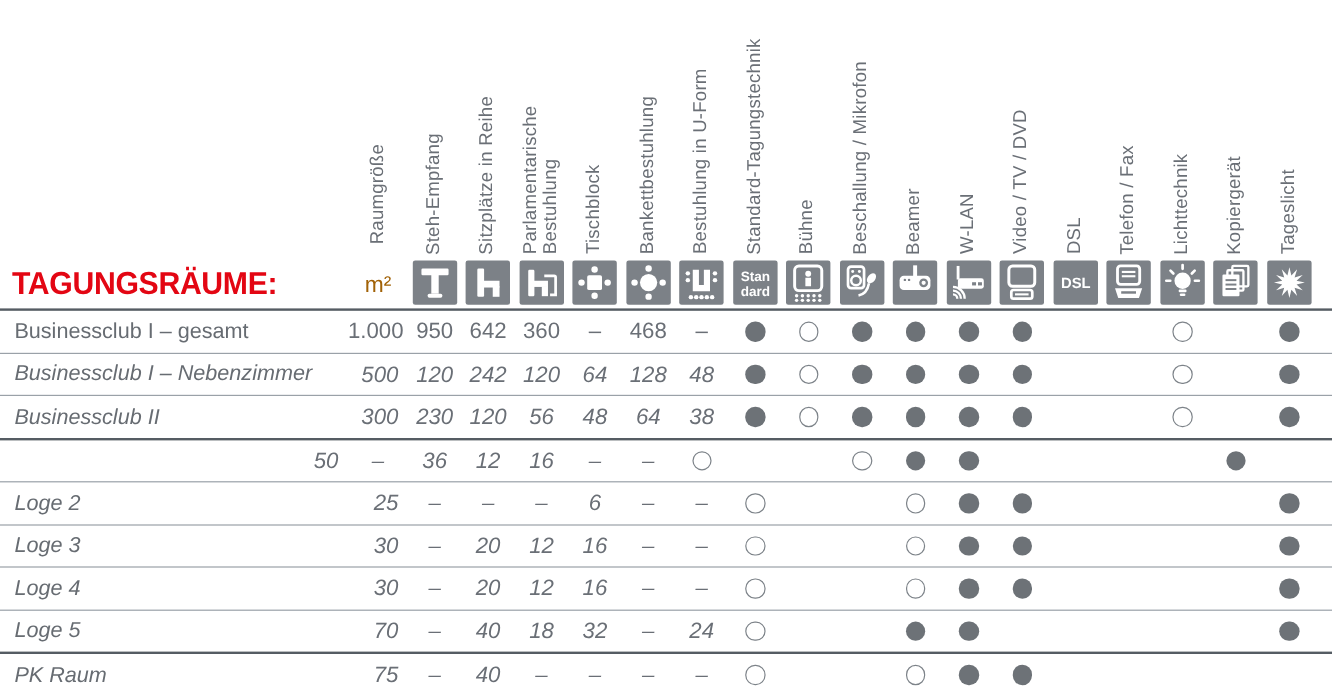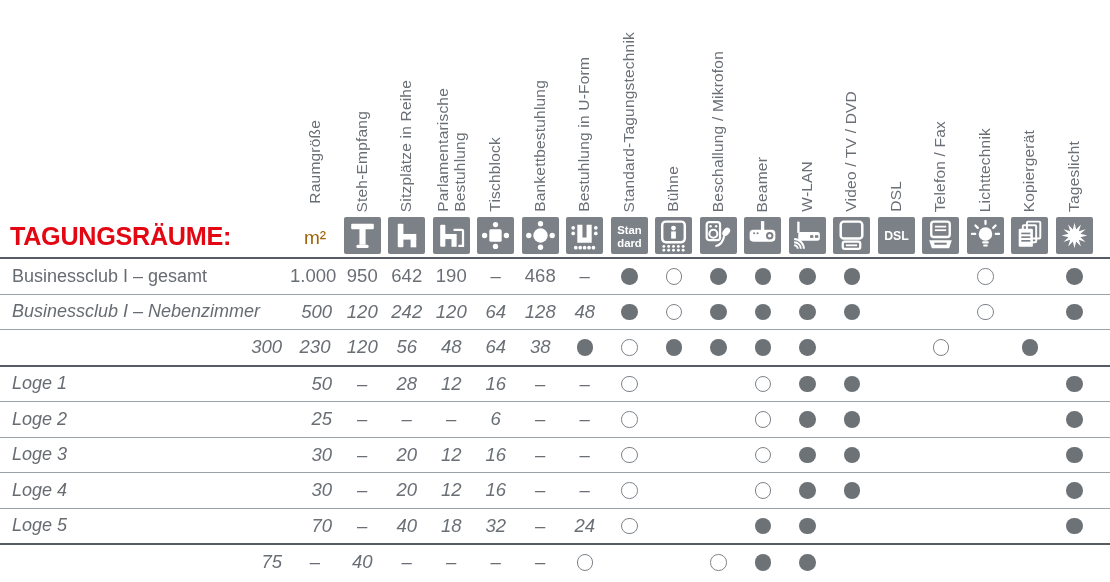--- a/index.html
+++ b/index.html
@@ -249,21 +249,21 @@
         </div>
       </div>
     </div>
   <div id="tbody">
 
   <div class="grid row">
         <div class="name">Businessclub I – gesamt</div>
         <div class="num m2">1.000</div>
         <div class="num">950</div>
         <div class="num">642</div>
-        <div class="num">190</div>
+        <div class="num">360</div>
         <div class="num">–</div>
         <div class="num">468</div>
         <div class="num">–</div>
         <div class="dotcell">
           <span class="dot filled"></span>
         </div>
         <div class="dotcell">
           <span class="dot open"></span>
         </div>
         <div class="dotcell">
@@ -319,20 +319,21 @@
         <div class="dotcell"></div>
         <div class="dotcell">
           <span class="dot open"></span>
         </div>
         <div class="dotcell"></div>
         <div class="dotcell">
           <span class="dot filled"></span>
         </div>
       </div>
       <div class="grid row">
+        <div class="name">Businessclub II</div>
         <div class="num m2">300</div>
         <div class="num">230</div>
         <div class="num">120</div>
         <div class="num">56</div>
         <div class="num">48</div>
         <div class="num">64</div>
         <div class="num">38</div>
         <div class="dotcell">
           <span class="dot filled"></span>
         </div>
@@ -355,24 +356,23 @@
         <div class="dotcell"></div>
         <div class="dotcell">
           <span class="dot open"></span>
         </div>
         <div class="dotcell"></div>
         <div class="dotcell">
           <span class="dot filled"></span>
         </div>
       </div>
       <div class="grid row section">
-        <div class="name">Loge 1</div>
         <div class="num m2">50</div>
         <div class="num">–</div>
-        <div class="num">28</div>
+        <div class="num">36</div>
         <div class="num">12</div>
         <div class="num">16</div>
         <div class="num">–</div>
         <div class="num">–</div>
         <div class="dotcell">
           <span class="dot open"></span>
         </div>
         <div class="dotcell"></div>
         <div class="dotcell"></div>
         <div class="dotcell">
@@ -508,20 +508,21 @@
         <div class="dotcell"></div>
         <div class="dotcell"></div>
         <div class="dotcell"></div>
         <div class="dotcell"></div>
         <div class="dotcell"></div>
         <div class="dotcell">
           <span class="dot filled"></span>
         </div>
       </div>
       <div class="grid row section">
+        <div class="name">PK Raum</div>
         <div class="num m2">75</div>
         <div class="num">–</div>
         <div class="num">40</div>
         <div class="num">–</div>
         <div class="num">–</div>
         <div class="num">–</div>
         <div class="num">–</div>
         <div class="dotcell">
           <span class="dot open"></span>
         </div>

